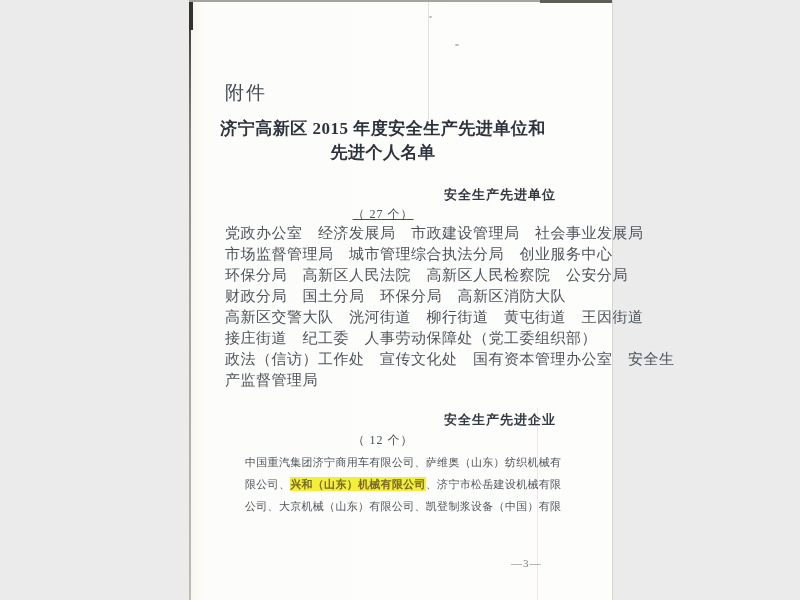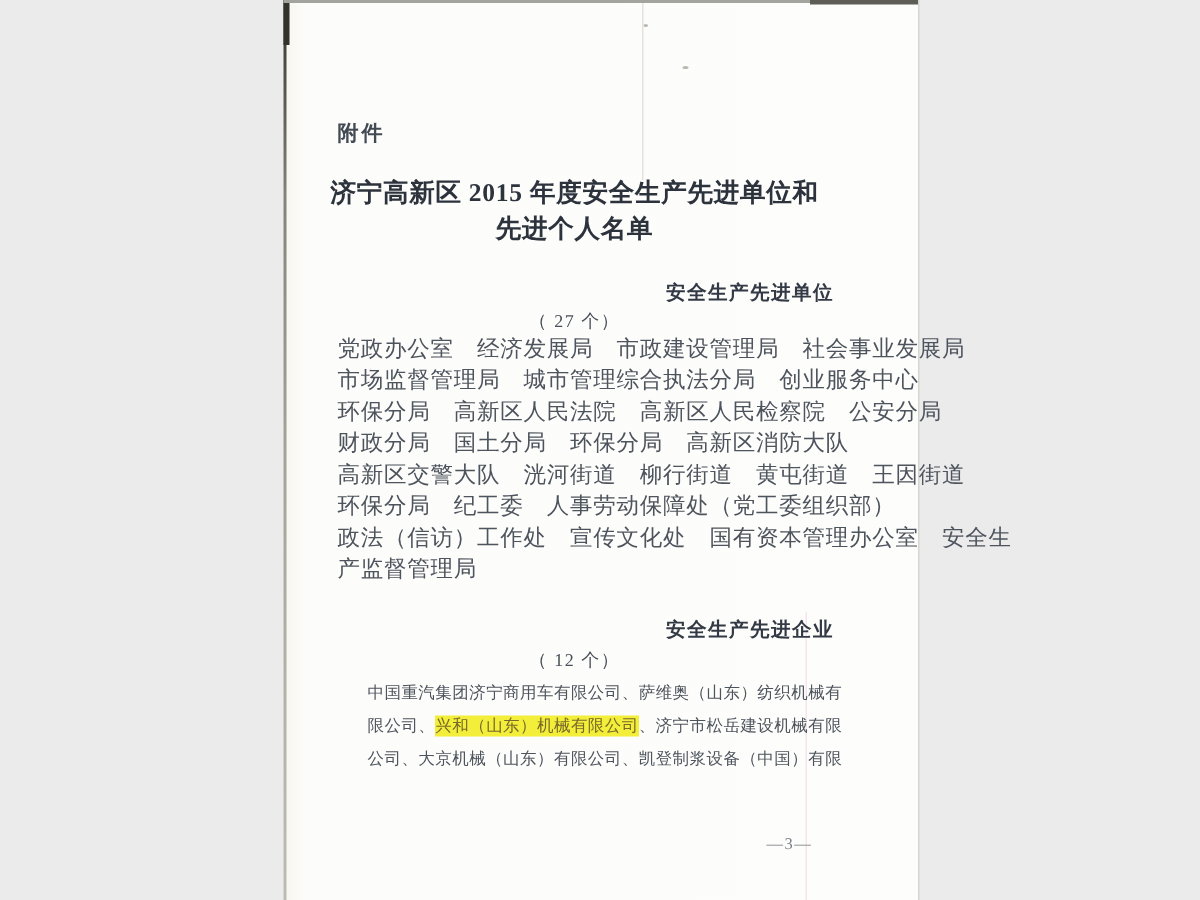--- a/index.html
+++ b/index.html
@@ -39,54 +39,54 @@
     position: absolute; left: 348px; top: 408px; width: 1px; height: 192px;
     background: #f2dcea; opacity: .8;
   }
   .speck { position: absolute; background: #b9b9b2; border-radius: 50%; }
   .speck-1 { left: 240px; top: 16px; width: 3px; height: 2px; }
   .speck-2 { left: 266px; top: 44px; width: 4px; height: 2px; }
 
   
   .attachment {
     position: absolute; left: 36px; top: 80px;
-    font-size: 14px; letter-spacing: 2px; color: #424a54; font-weight: bold; text-align: center;
+    font-size: 19px; letter-spacing: 2px; color: #424a54; font-weight: normal; text-align: center;
   }
   .title {
     position: absolute; left: 18px; top: 117px; width: 352px;
     text-align: center; font-size: 17px; font-weight: bold; color: #2d333d;
     line-height: 24px; letter-spacing: 0.5px; white-space: nowrap;
   }
   .sec-head {
     position: absolute; left: 51px; width: 316px; text-align: right;
     font-size: 13px; font-weight: bold; color: #333a45; letter-spacing: 1px;
     white-space: nowrap;
   }
   .sec-head.h1 { top: 186px; }
   .sec-head.h2 { top: 411px; }
   .sec-count {
     position: absolute; left: 36px; width: 316px; text-align: center;
     font-size: 12px; color: #49505a; letter-spacing: 1px;
   }
-  .sec-count.c1 { top: 206px; }
+  .sec-count.c1 { top: 206px; text-decoration: underline; }
   .sec-count.c2 { top: 432px; }
 
   .unit-lines {
     position: absolute; left: 36px; top: 223px; width: 322px;
     font-size: 15px; line-height: 21px; color: #4e545d; letter-spacing: 0.5px;
   }
   .unit-lines .line { white-space: nowrap; }
 
   .ent-lines {
     position: absolute; left: 36px; top: 451px; width: 322px;
     font-size: 11px; line-height: 22px; color: #4e545d; letter-spacing: 0.3px;
   }
   .ent-lines .line { white-space: nowrap; margin-left: 20px; }
   .hl {
-    background: #f2ee3a; color: #78682a; padding: 1px 0;
+    background: #f2ee3a; color: #78682a; padding: 1px 0; font-weight: bold;
   }
 
   .pagenum {
     position: absolute; left: 322px; top: 557px;
     font-size: 11px; color: #7a7f87; letter-spacing: 1px; white-space: nowrap;
   }
 </style>
 </head>
 <body>
 
@@ -111,21 +111,21 @@
 
     <div class="sec-head h1">安全生产先进单位</div>
     <div class="sec-count c1">（ 27 个）</div>
 
     <div class="unit-lines">
       <div class="line">党政办公室　经济发展局　市政建设管理局　社会事业发展局</div>
       <div class="line">市场监督管理局　城市管理综合执法分局　创业服务中心</div>
       <div class="line">环保分局　高新区人民法院　高新区人民检察院　公安分局</div>
       <div class="line">财政分局　国土分局　环保分局　高新区消防大队</div>
       <div class="line">高新区交警大队　洸河街道　柳行街道　黄屯街道　王因街道</div>
-      <div class="line">环保分局　纪工委　人事劳动保障处（党工委组织部）</div>
+      <div class="line">接庄街道　纪工委　人事劳动保障处（党工委组织部）</div>
       <div class="line">政法（信访）工作处　宣传文化处　国有资本管理办公室　安全生</div>
       <div class="line">产监督管理局</div>
     </div>
 
     <div class="sec-head h2">安全生产先进企业</div>
     <div class="sec-count c2">（ 12 个）</div>
 
     <div class="ent-lines">
       <div class="line">
         <span>中国重汽集团济宁商用车有限公司、萨维奥（山东）纺织机械有</span>

